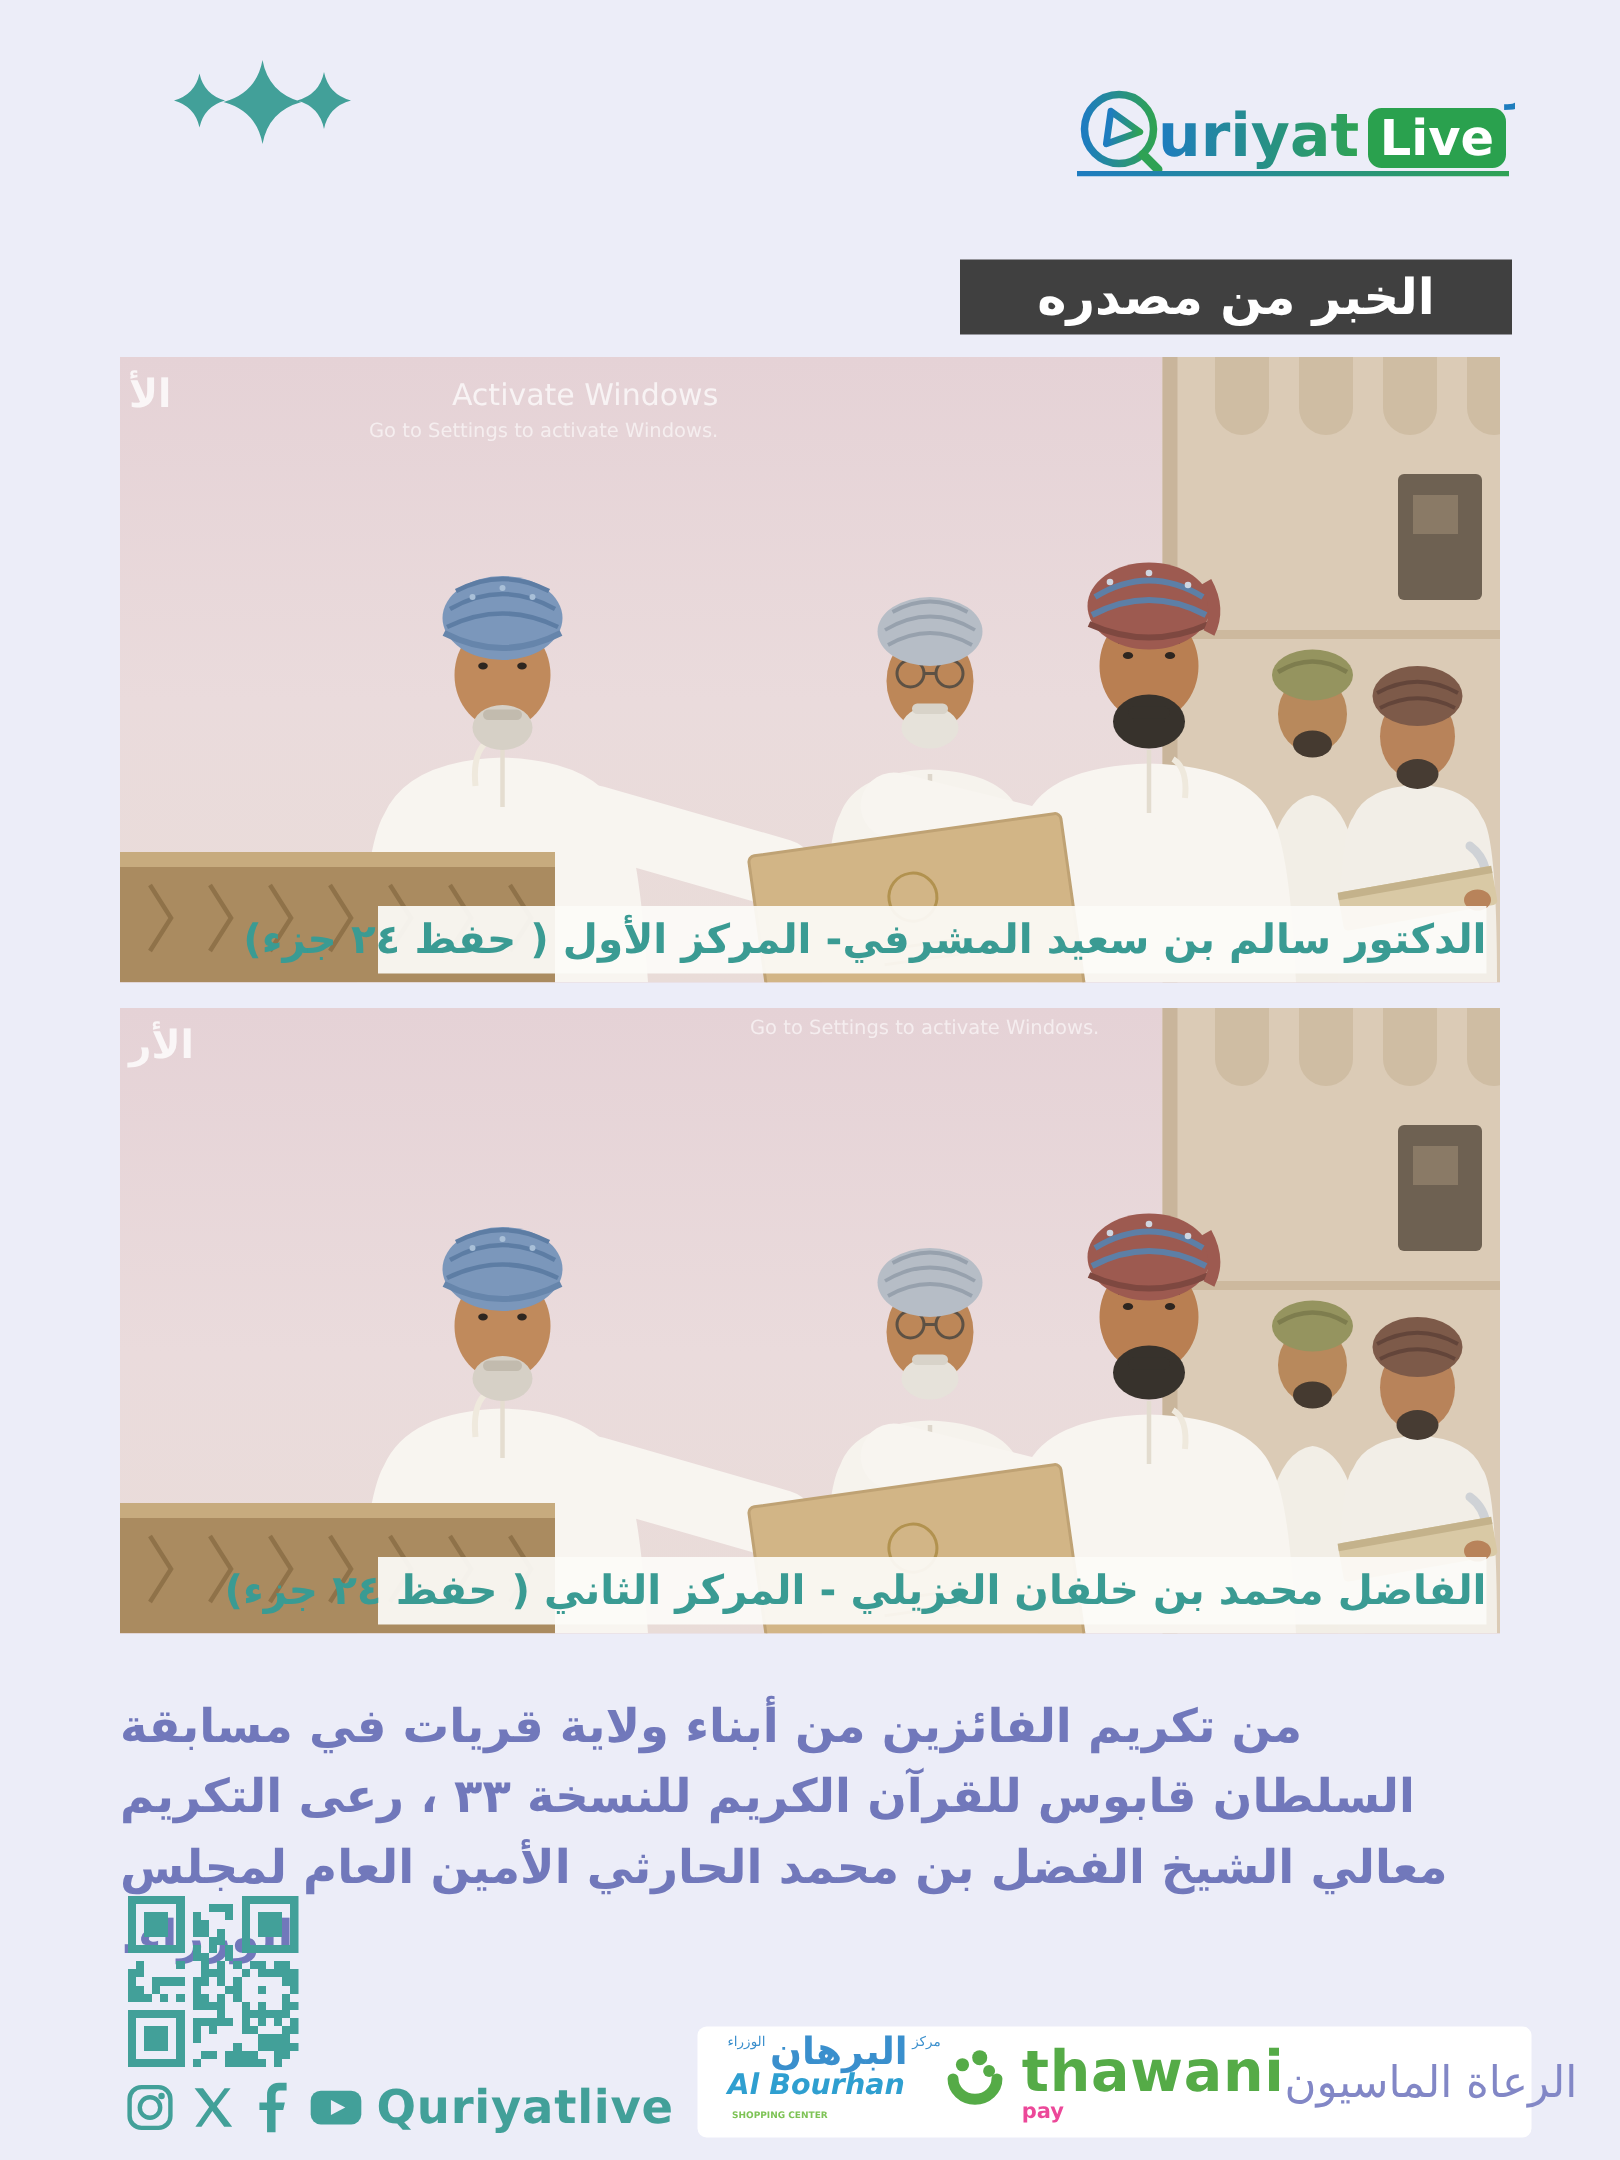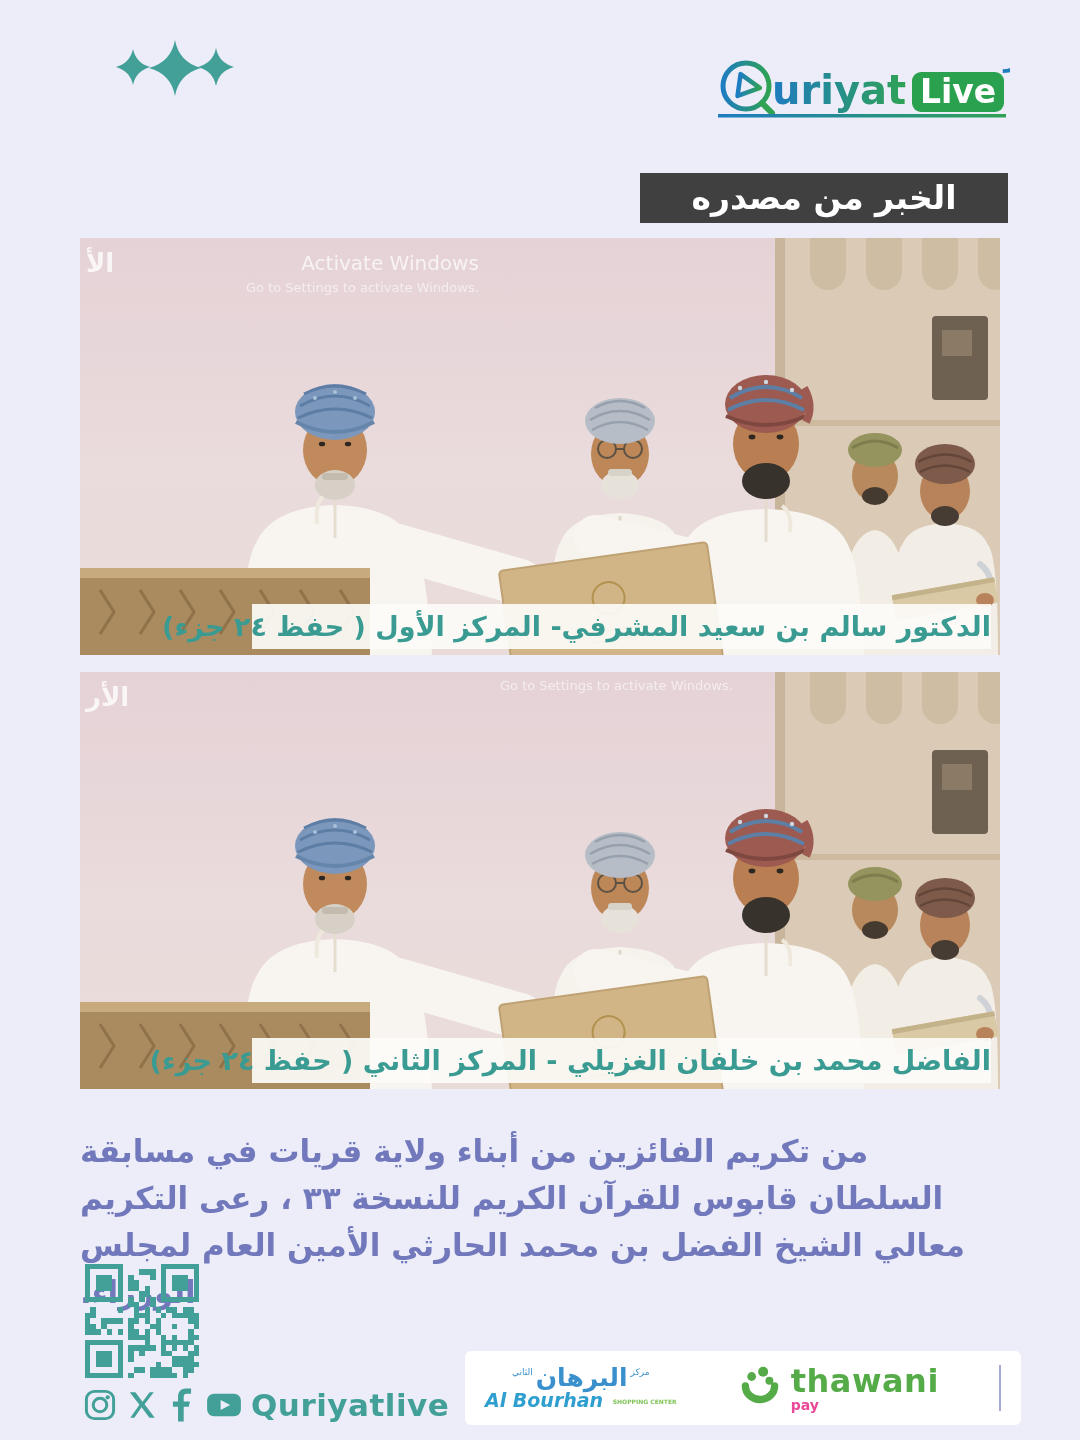--- a/index.html
+++ b/index.html
@@ -35,21 +35,21 @@
   
   .qr{position:absolute;left:85px;top:1264px;width:114px;height:114px;}
   .social{position:absolute;left:83px;top:1386px;height:38px;display:flex;align-items:center;gap:9px;}
   .social .handle{color:#42a099;font-weight:bold;font-size:31px;letter-spacing:.5px;}
   .sponsors{position:absolute;left:465px;top:1351px;width:556px;height:74px;background:#ffffff;border-radius:6px;
             display:flex;flex-direction:row;align-items:center;justify-content:space-between;padding:0 20px;box-sizing:border-box;}
   .sp-label{color:#8287c6;font-size:29px;direction:rtl;white-space:nowrap;}
   .sp-divider{width:2px;height:46px;background:#8a8fc9;opacity:.75;}
   .thawani{display:flex;align-items:center;gap:8px;}
   .thawani .tw-text{display:flex;flex-direction:column;line-height:1;}
-  .thawani .tw-name{color:#55ab47;font-size:32px;font-weight:bold;letter-spacing:.5px;}
+  .thawani .tw-name{color:#55ab47;font-size:38px;font-weight:bold;letter-spacing:.5px;}
   .thawani .tw-sub{color:#ec4899;font-size:14px;font-weight:bold;margin-top:1px;}
   .burhan{display:flex;flex-direction:column;align-items:center;line-height:1.05;}
   .burhan .b-ar{display:flex;align-items:flex-start;gap:3px;direction:rtl;}
   .burhan .b-ar .b-sm{font-size:9px;color:#3a8fcd;margin-top:3px;}
   .burhan .b-ar .b-big{font-size:25px;font-weight:bold;color:#3a8fcd;}
   .burhan .b-en{font-size:19px;font-style:italic;font-weight:bold;color:#2f9fd0;}
   .burhan .b-en .b-tag{font-size:6px;color:#7ec356;font-style:normal;margin-left:3px;vertical-align:middle;}
   .hiddefs{position:absolute;width:0;height:0;overflow:hidden;}
 </style>
 </head>
@@ -470,35 +470,36 @@
       <path d="M13 10.5 L21.5 15 L13 19.5 Z" fill="#ecedf8"></path>
     </svg>
     <span class="handle">Quriyatlive</span>
   </div>
 
   <div class="sponsors">
     <div class="burhan">
       <div class="b-ar">
         <span class="b-sm">مركز</span>
         <span class="b-big">البرهان</span>
-        <span class="b-sm">الثاني</span>
+        <span class="b-sm">الوزراء</span>
       </div>
       <div class="b-en">
         <span>Al Bourhan</span>
         <span class="b-tag">SHOPPING CENTER</span>
       </div>
     </div>
     <div class="thawani">
       <svg width="46" height="46" viewBox="0 0 44 44">
         <path d="M8 20 a14 13 0 0 0 28 0" fill="none" stroke="#55ab47" stroke-width="7" stroke-linecap="round"></path>
         <circle cx="14" cy="11" r="4.2" fill="#55ab47"></circle>
         <circle cx="25" cy="6.5" r="4.8" fill="#55ab47"></circle>
         <circle cx="31" cy="15" r="3.8" fill="#55ab47"></circle>
       </svg>
       <div class="tw-text">
         <span class="tw-name">thawani</span>
         <span class="tw-sub">pay</span>
       </div>
     </div>
     <div class="sp-divider"></div>
+    <div class="sp-label">الرعاة الماسيون</div>
   </div>
 
 </div>
 
 </body></html>

